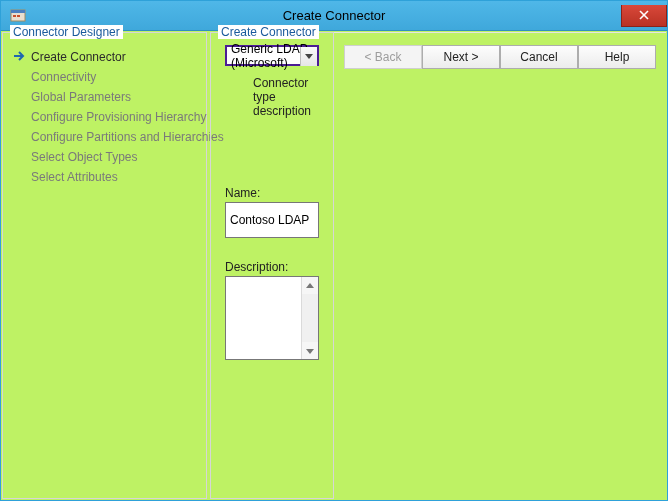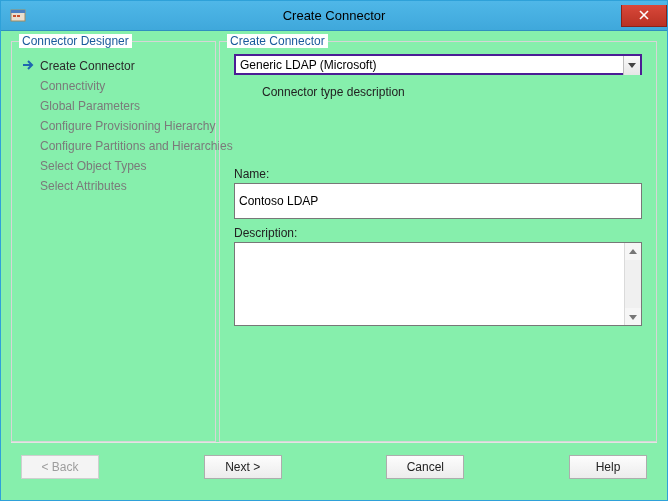--- a/index.html
+++ b/index.html
@@ -11,21 +11,21 @@
     font-size: 12px;
     background: #fff;
     overflow: hidden;
   }
   .window {
     width: 668px;
     height: 501px;
     border: 1px solid #2ea1d9;
     display: flex;
     flex-direction: column;
-    background: #86efac;
+    background: #bef264;
   }
   .titlebar {
     height: 30px;
     background: linear-gradient(#4fb7e8, #3fa8db);
     display: flex;
     align-items: center;
     position: relative;
     border-bottom: 1px solid #2e8fc0;
   }
   .titlebar .sysicon {
@@ -51,23 +51,23 @@
     border-top: none;
     display: flex;
     align-items: center;
     justify-content: center;
     cursor: default;
     margin-right: 0;
   }
   .titlebar .close svg { stroke: #fff; }
   .body {
     flex: 1;
-    padding: 10px;
-    display: flex;
-    flex-direction: column;
+    padding: 1px;
+    display: flex;
+    flex-direction: row;
   }
   .panes {
     flex: 1;
     display: flex;
     gap: 3px;
     min-height: 0;
   }
   .groupbox {
     border: 1px solid #d6d6d6;
     position: relative;
@@ -277,21 +277,21 @@
             </span>
           </div>
 
           <div class="type-desc">Connector type description</div>
 
           <div class="spacer"></div>
 
           <div class="lbl">Name:</div>
           <input class="textfield" type="text" value="Contoso LDAP" style="">
 
-          <div class="lbl" style="margin-top:7px">Description:</div>
+          <div class="lbl" style="margin-top:22px">Description:</div>
           <div class="textarea-wrap">
             <textarea style=""></textarea>
             <div class="sb">
               <div class="sbbtn">
                 <svg width="8" height="6" viewBox="0 0 8 6">
                     <path d="M4 0 L8 5 L0 5 Z" fill="#777"></path>
                   </svg>
               </div>
               <div class="sbbtn">
                 <svg width="8" height="6" viewBox="0 0 8 6">

